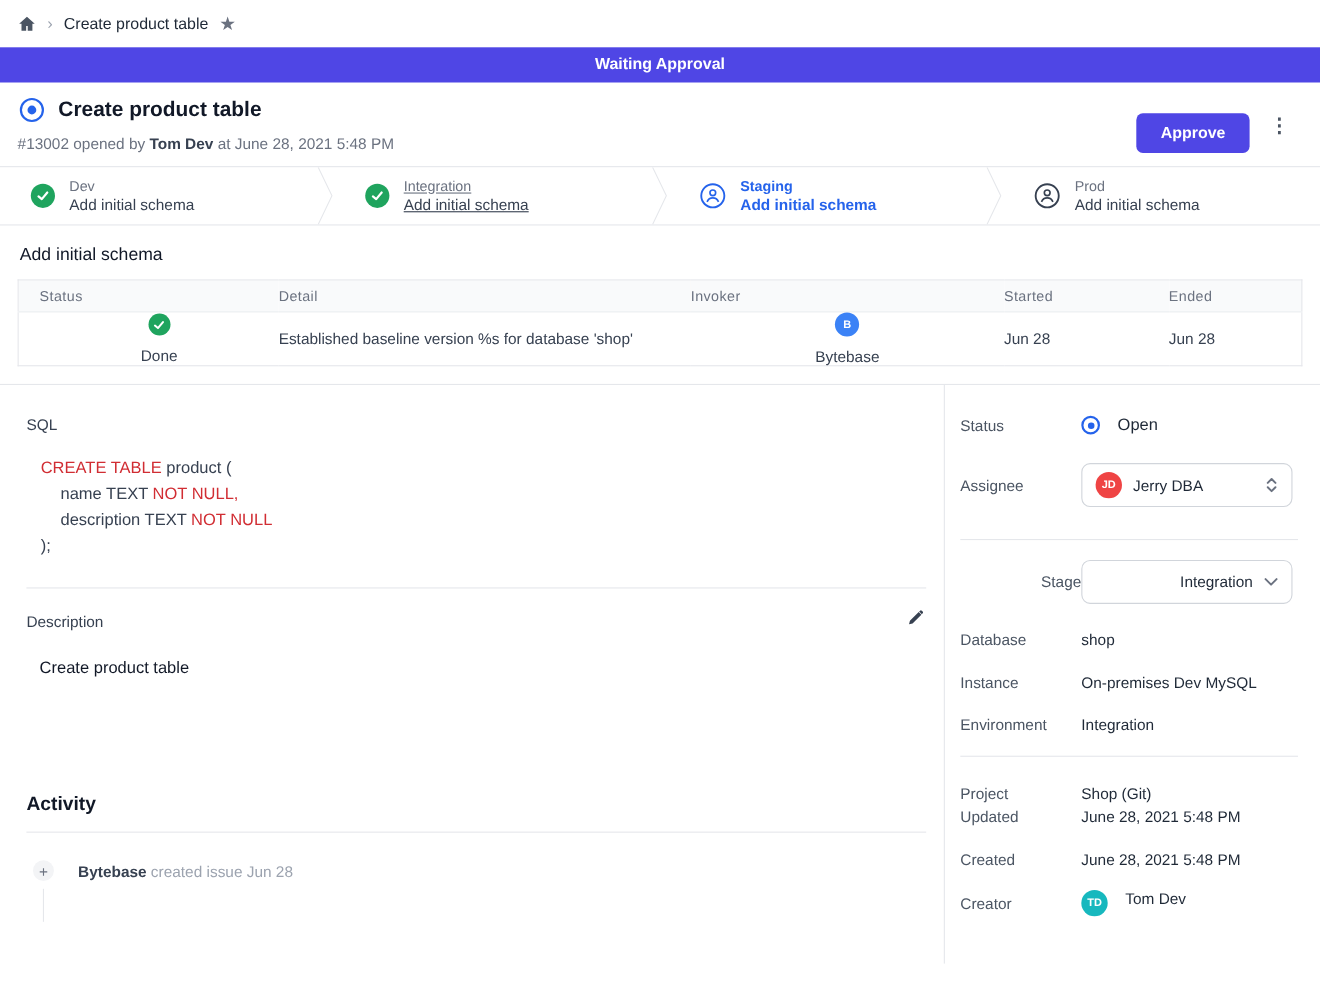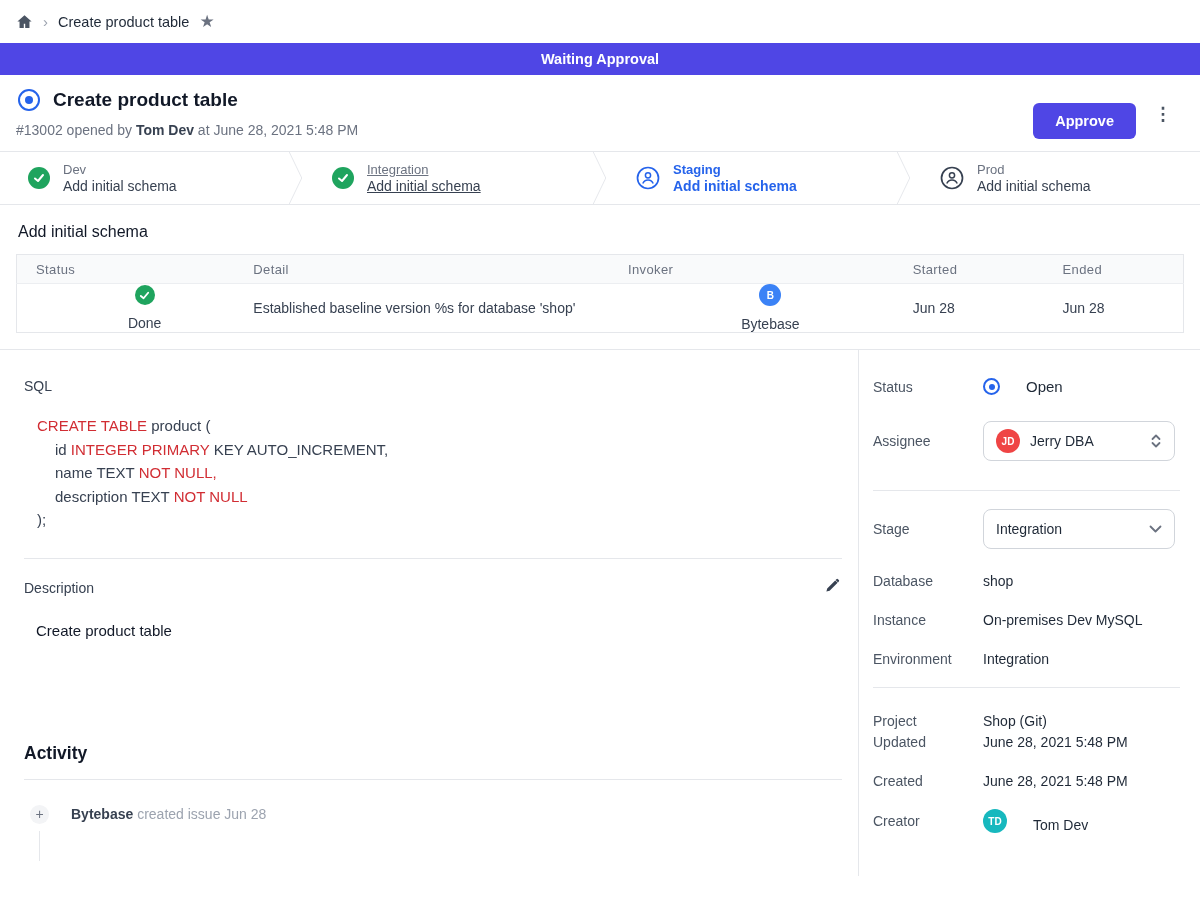--- a/index.html
+++ b/index.html
@@ -92,21 +92,21 @@
   .activity-item { margin-top:25px; display:flex; align-items:center; gap:22px; position:relative; }
   .plus-circle { width:19px; height:19px; border-radius:50%; background:#f3f4f6; color:#6b7280;
     font-size:14px; display:flex; align-items:center; justify-content:center; margin-left:6px; }
   .activity-text { font-size:14px; color:#9ca3af; }
   .activity-text .actor { color:#374151; font-weight:600; }
   .timeline-line { position:absolute; left:15px; top:26px; width:1px; height:30px; background:#e5e7eb; }
 
   
   .side-row { display:flex; align-items:center; margin-bottom:0; }
   .side-label { width:110px; flex:0 0 110px; font-size:14px; color:#4b5563; }
-  .side-value { font-size:14px; color:#1f2937; display:flex; align-items:flex-end; gap:26px; }
+  .side-value { font-size:14px; color:#1f2937; display:flex; align-items:flex-start; gap:16px; }
   .selectbox { width:192px; height:40px; border:1px solid #d1d5db; border-radius:8px;
     display:flex; align-items:center; gap:10px; padding:0 12px; cursor:pointer; background:#fff;
     justify-content:flex-start; }
   .selectbox .grow { flex:1 1 auto; font-size:14px; color:#1f2937; }
   .chev { stroke:#6b7280; fill:none; stroke-width:1.8; stroke-linecap:round; stroke-linejoin:round; }
 </style>
 </head>
 <body>
 
 <div class="breadcrumb">
@@ -237,21 +237,20 @@
       </tr>
     </tbody>
   </table>
 </div>
 
 <div class="split">
   <div class="main-col">
     <div class="sql-label">SQL</div>
     <div class="sql-code">
       <div><span class="kw">CREATE TABLE</span><span> product (</span></div>
-      <div class="ind"><span>id </span><span class="kw">INTEGER PRIMARY</span><span> KEY AUTO_INCREMENT,</span></div>
       <div class="ind"><span>name TEXT </span><span class="kw">NOT NULL,</span></div>
       <div class="ind"><span>description TEXT </span><span class="kw">NOT NULL</span></div>
       <div><span>);</span></div>
     </div>
     <div class="divider" style="margin-top:26px;"></div>
     <div class="desc-head">
       <span class="desc-label">Description</span>
       <span class="pencil"><svg width="16" height="16" viewBox="0 0 20 20">
             <path d="M3 17 l1-4 L14 3 l3 3 L7 16 z M14.5 2.5 l3 3 1-1 a1.4 1.4 0 0 0 0-2 l-1-1 a1.4 1.4 0 0 0-2 0 z" fill="#374151"></path>
           </svg></span>
@@ -281,21 +280,21 @@
       <span class="selectbox">
         <span class="avatar jd">JD</span>
         <span class="grow">Jerry DBA</span>
         <svg width="12" height="16" viewBox="0 0 12 16">
             <path class="chev" d="M2.5 6 6 2.5 9.5 6"></path>
             <path class="chev" d="M2.5 10 6 13.5 9.5 10"></path>
           </svg>
       </span>
     </div>
     <div class="divider" style="margin-bottom:18px;"></div>
-    <div class="side-row" style="margin-bottom:24px;">
+    <div class="side-row" style="margin-bottom:24px;text-align:right;">
       <span class="side-label">Stage</span>
       <span class="selectbox">
         <span class="grow">Integration</span>
         <svg width="13" height="8" viewBox="0 0 13 8">
             <path class="chev" d="M1.5 1.5 6.5 6.5 11.5 1.5"></path>
           </svg>
       </span>
     </div>
     <div class="side-row" style="margin-bottom:23px;">
       <span class="side-label">Database</span>

